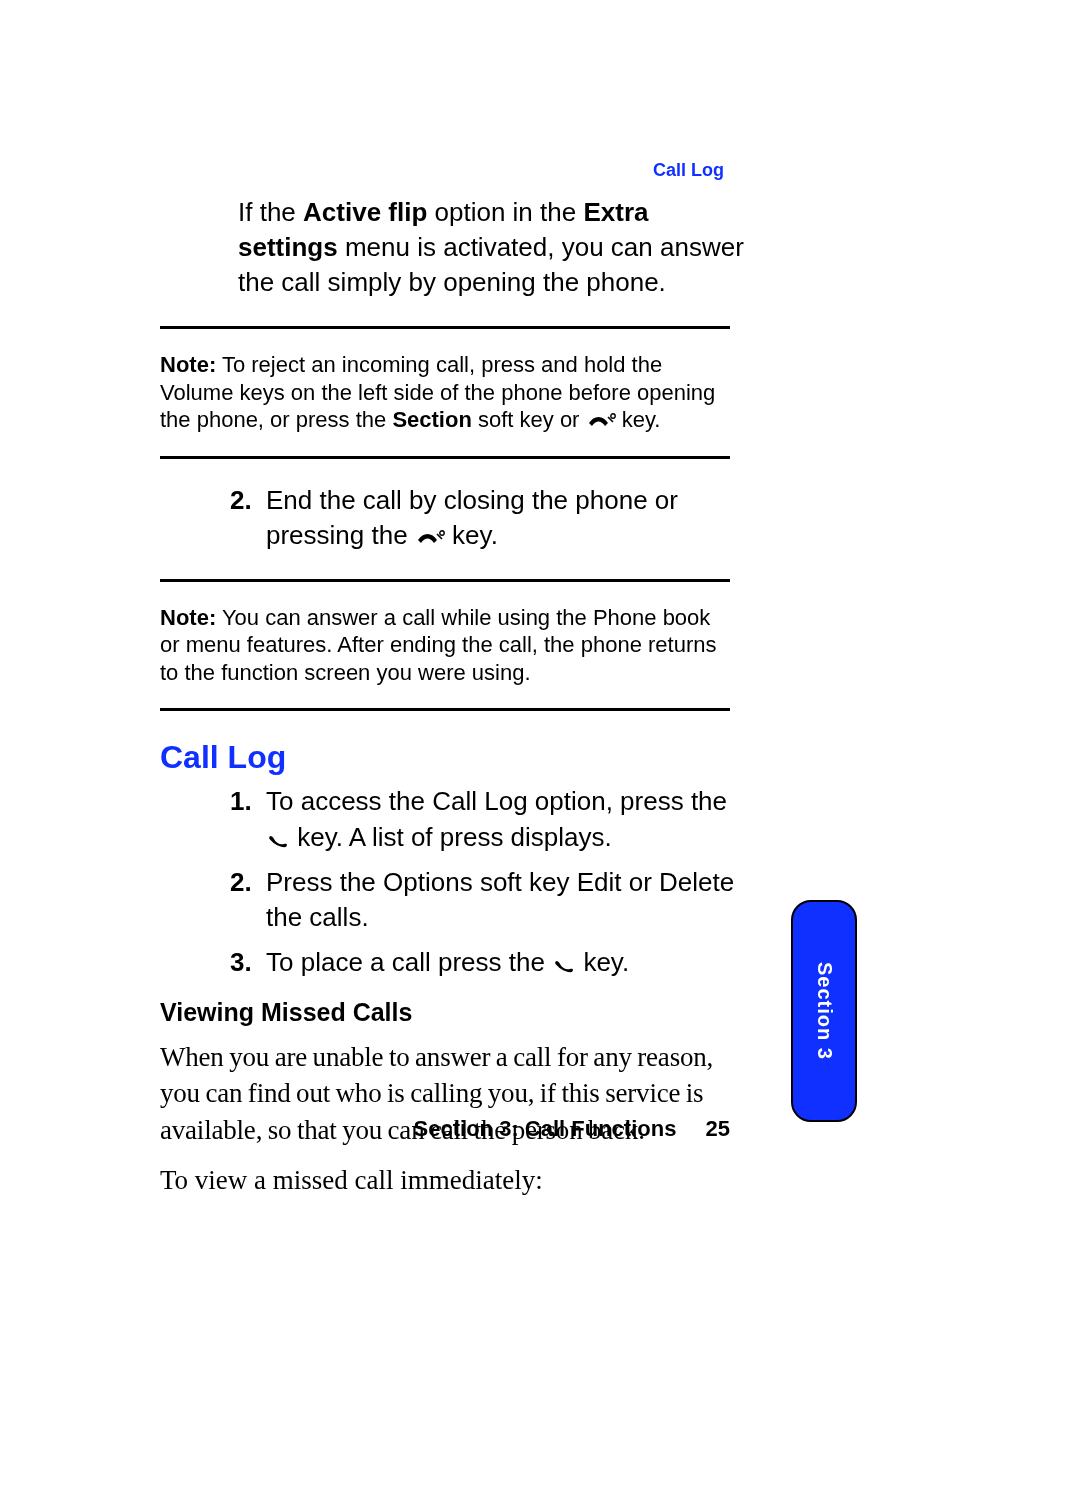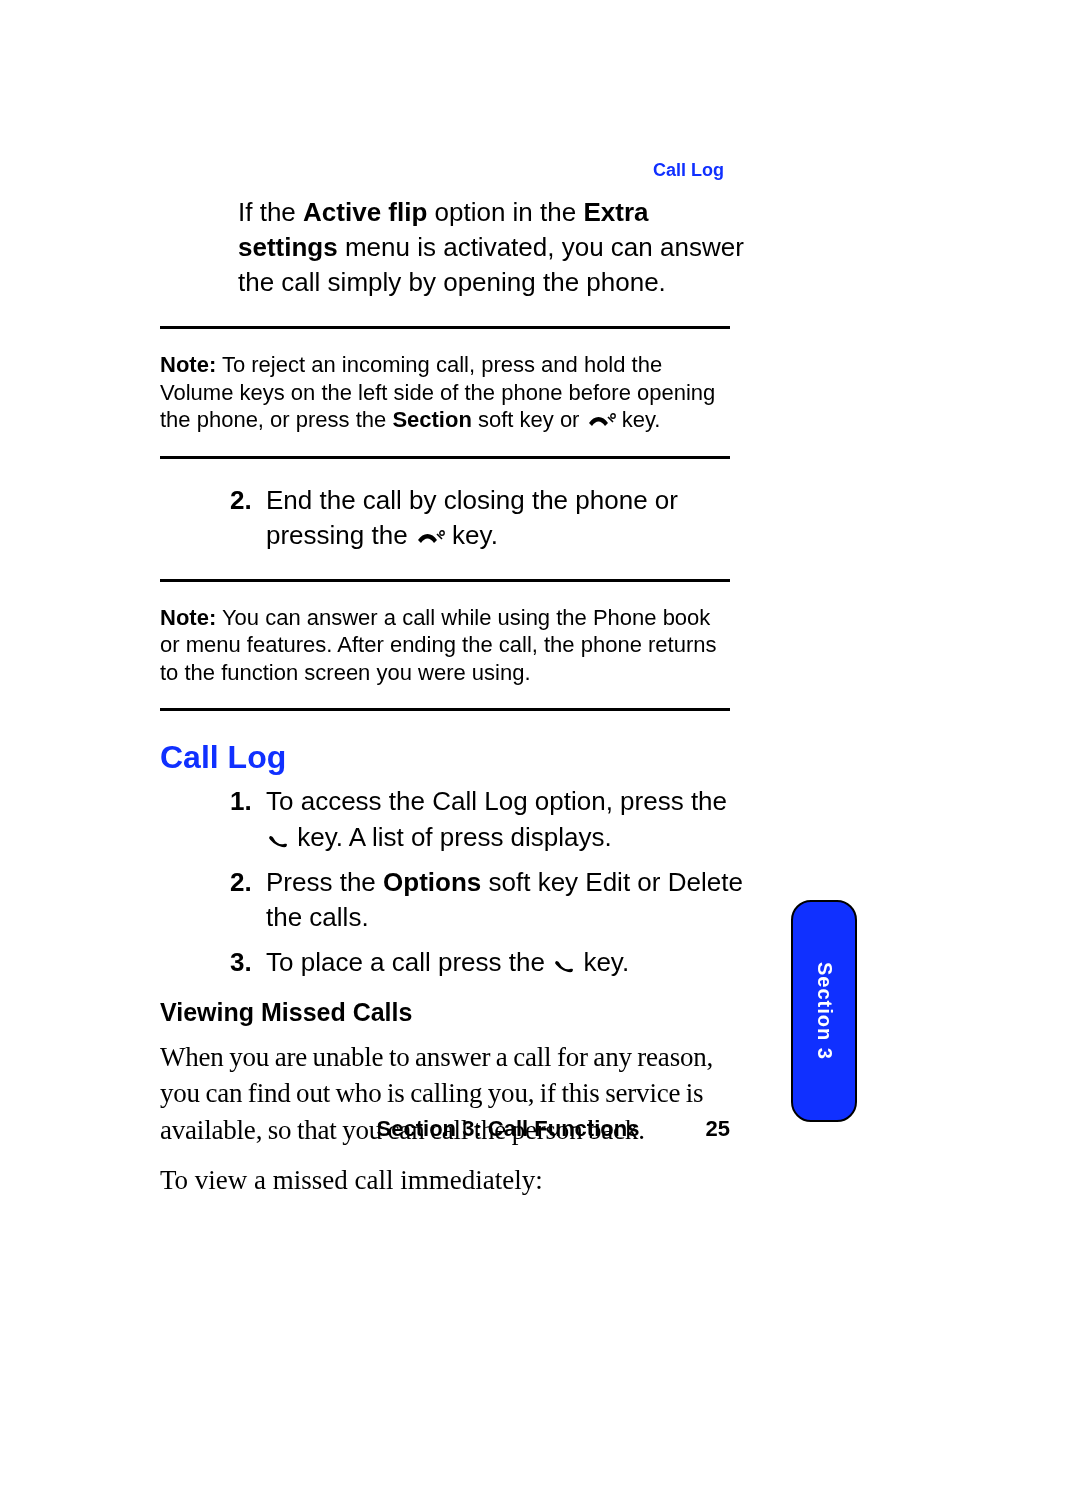--- a/index.html
+++ b/index.html
@@ -65,21 +65,21 @@
     display: flex;
     font-size: 26px;
     line-height: 1.35;
     margin-bottom: 10px;
   }
   .li .num {
     font-weight: 700;
     min-width: 36px;
   }
   .li .txt { flex: 1; }
-  .li .txt b { font-weight: 700; }
+  .li .txt b { font-weight: 400; }
   .h1 {
     color: #1030ff;
     font-weight: 800;
     font-size: 32px;
     margin: 28px 0 8px 0;
   }
   .serif {
     font-family: Georgia, "Times New Roman", serif;
     font-size: 27px;
     line-height: 1.35;
@@ -109,21 +109,21 @@
     position: absolute;
     left: 160px;
     width: 570px;
     bottom: 350px;
     text-align: right;
     font-weight: 700;
     font-size: 22px;
   }
   .footer .pg {
     display: inline-block;
-    margin-left: 60px;
+    margin-left: 23px;
   }
   .tab {
     position: absolute;
     right: 223px;
     top: 900px;
     width: 62px;
     height: 218px;
     background: #1030ff;
     border: 2px solid #000;
     border-radius: 20px;

